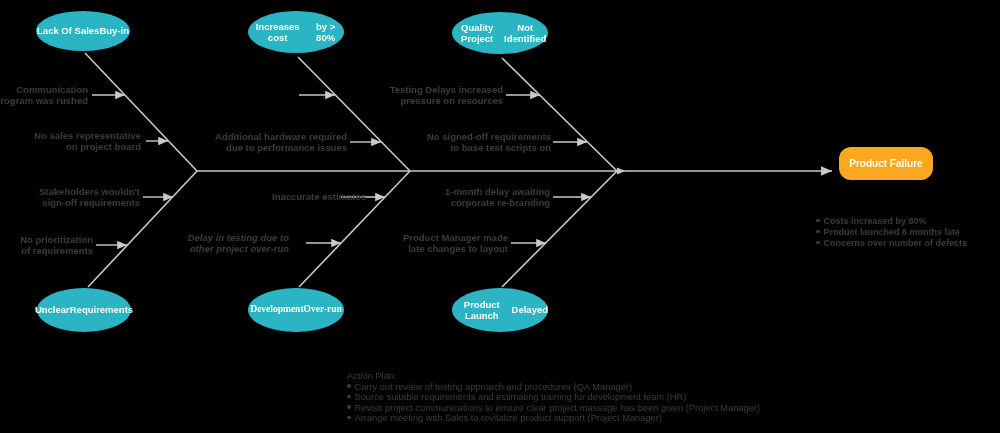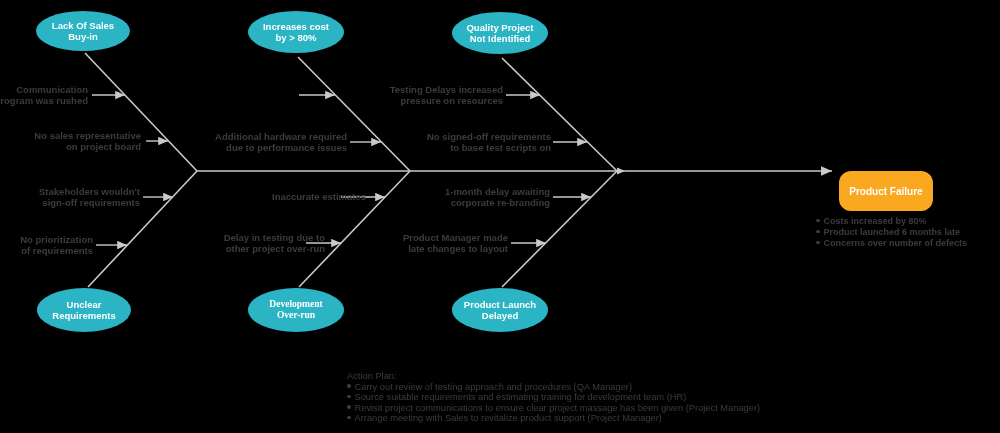--- a/index.html
+++ b/index.html
@@ -5,32 +5,32 @@
   html,body{margin:0;padding:0;}
   body{
     width:1000px;height:433px;background:#000;
     font-family:"Liberation Sans","DejaVu Sans",sans-serif;
     overflow:hidden;
   }
   .stage{position:relative;width:1000px;height:433px;}
   svg.lines{position:absolute;left:0;top:0;}
   .ellipse{
     position:absolute;background:#2ab4c4;border-radius:50%;
-    display:flex;flex-direction:column;align-items:center;justify-content:center;
+    display:flex;flex-direction:row;align-items:center;justify-content:center;
     color:#fff;font-size:9.5px;font-weight:700;line-height:11.5px;text-align:center;
   }
   .cause{
     position:absolute;color:#3c3c3c;font-size:9.5px;font-weight:700;
     line-height:11px;text-align:right;white-space:nowrap;
   }
   .effect-box{
-    position:absolute;left:839px;top:147px;width:94px;height:40px;
+    position:absolute;left:839px;top:147px;width:94px;height:33px;
     background:#fba821;border-radius:12px;
     display:flex;align-items:center;justify-content:center;
-    color:#fff;font-size:10px;font-weight:700;margin-top:24px;
+    color:#fff;font-size:10px;font-weight:700;
   }
   .effect-bullets{
     position:absolute;left:816px;top:216px;color:#3c3c3c;
     font-size:9px;font-weight:700;line-height:11px;white-space:nowrap;
   }
   .action-plan{
     position:absolute;left:347px;top:371px;color:#3c3c3c;
     font-size:9.3px;font-weight:400;line-height:10.5px;white-space:nowrap;
   }
   .bullet::before{
@@ -115,21 +115,21 @@
     <div>No prioritization</div>
     <div>of requirements</div>
   </div>
   <div class="cause" style="right:653px;top:131px;">
     <div>Additional hardware required</div>
     <div>due to performance issues</div>
   </div>
   <div class="cause" style="right:634px;top:191px;">
     <div>Inaccurate estimates</div>
   </div>
-  <div class="cause" style="right:675px;top:232px;">
+  <div class="cause" style="right:711px;top:232px;font-style:italic;">
     <div>Delay in testing due to</div>
     <div>other project over-run</div>
   </div>
   <div class="cause" style="right:497px;top:84px;">
     <div>Testing Delays increased</div>
     <div>pressure on resources</div>
   </div>
   <div class="cause" style="right:449px;top:131px;">
     <div>No signed-off requirements</div>
     <div>to base test scripts on</div>

